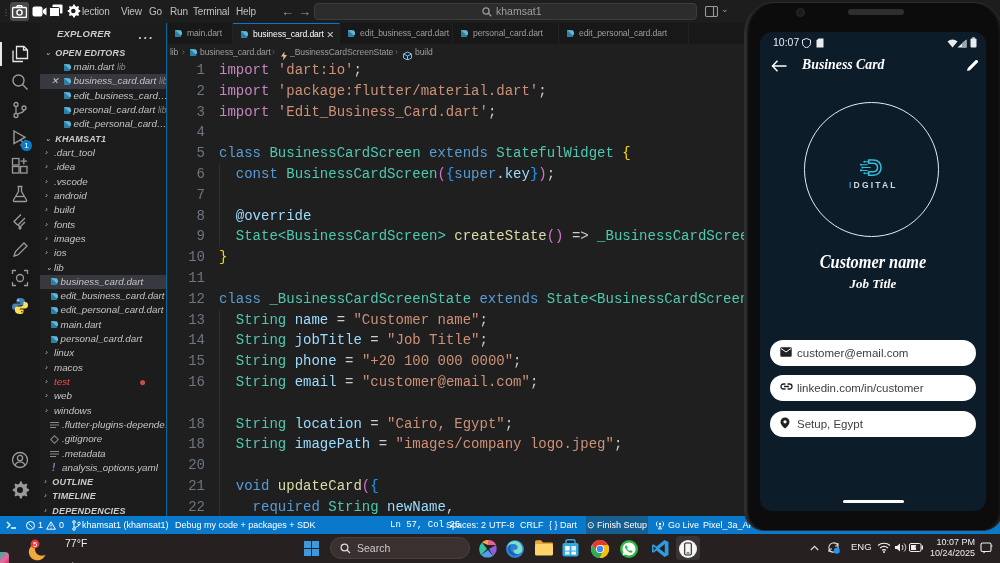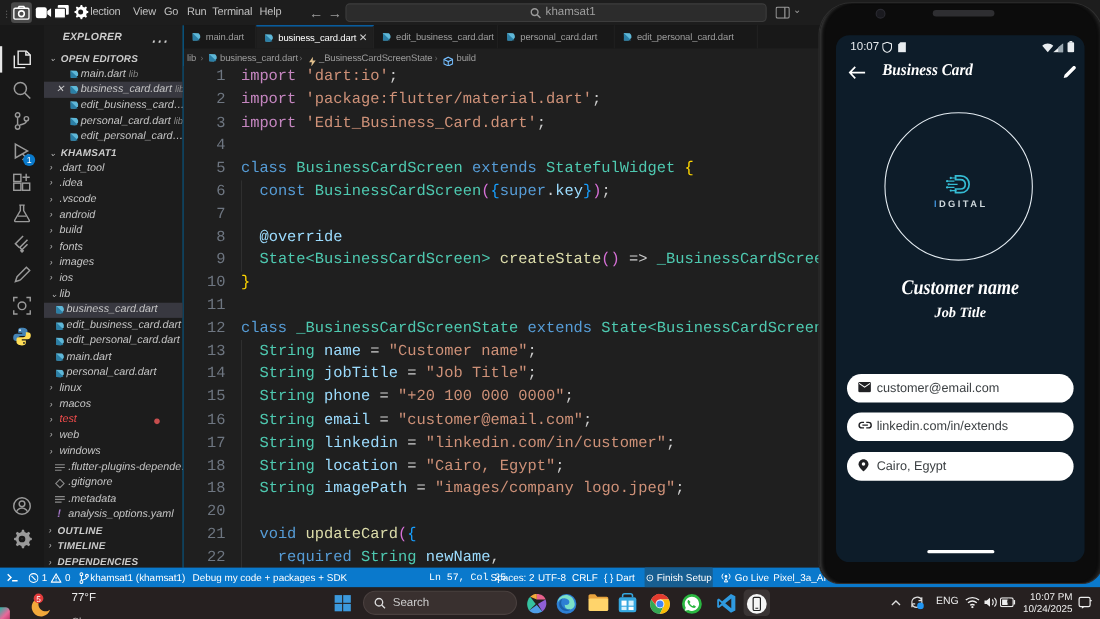--- a/index.html
+++ b/index.html
@@ -437,21 +437,20 @@
 <div class="cl" style="top:124.8px;"><span class="ln">7</span><span class="ct"></span></div>
 <div class="cl" style="top:145.6px;"><span class="ln">8</span><span class="ct">  <span class="vr">@override</span></span></div>
 <div class="cl" style="top:166.4px;"><span class="ln">9</span><span class="ct">  <span class="ty">State&lt;BusinessCardScreen&gt;</span> <span class="fn">createState</span><span class="b2">()</span> =&gt; <span class="ty">_BusinessCardScreenState</span><span class="b2">()</span>;</span></div>
 <div class="cl" style="top:187.2px;"><span class="ln">10</span><span class="ct"><span class="b1">}</span></span></div>
 <div class="cl" style="top:208.0px;"><span class="ln">11</span><span class="ct"></span></div>
 <div class="cl" style="top:228.8px;"><span class="ln">12</span><span class="ct"><span class="kw">class</span> <span class="ty">_BusinessCardScreenState</span> <span class="kw">extends</span> <span class="ty">State&lt;BusinessCardScreen&gt;</span> <span class="b1">{</span></span></div>
 <div class="cl" style="top:249.6px;"><span class="ln">13</span><span class="ct">  <span class="ty">String</span> <span class="vr">name</span> = <span class="str">"Customer name"</span>;</span></div>
 <div class="cl" style="top:270.4px;"><span class="ln">14</span><span class="ct">  <span class="ty">String</span> <span class="vr">jobTitle</span> = <span class="str">"Job Title"</span>;</span></div>
 <div class="cl" style="top:291.2px;"><span class="ln">15</span><span class="ct">  <span class="ty">String</span> <span class="vr">phone</span> = <span class="str">"+20 100 000 0000"</span>;</span></div>
 <div class="cl" style="top:312.0px;"><span class="ln">16</span><span class="ct">  <span class="ty">String</span> <span class="vr">email</span> = <span class="str">"customer@email.com"</span>;</span></div>
-<div class="cl" style="top:332.8px;"><span class="ln">17</span><span class="ct">  <span class="ty">String</span> <span class="vr">linkedin</span> = <span class="str">"linkedin.com/in/customer"</span>;</span></div>
 <div class="cl" style="top:353.6px;"><span class="ln">18</span><span class="ct">  <span class="ty">String</span> <span class="vr">location</span> = <span class="str">"Cairo, Egypt"</span>;</span></div>
 <div class="cl" style="top:374.4px;"><span class="ln">18</span><span class="ct">  <span class="ty">String</span> <span class="vr">imagePath</span> = <span class="str">"images/company logo.jpeg"</span>;</span></div>
 <div class="cl" style="top:395.2px;"><span class="ln">20</span><span class="ct"></span></div>
 <div class="cl" style="top:416.0px;"><span class="ln">21</span><span class="ct">  <span class="kw">void</span> <span class="fn">updateCard</span><span class="b2">(</span><span class="b3">{</span></span></div>
 <div class="cl" style="top:436.8px;"><span class="ln">22</span><span class="ct">    <span class="kw">required</span> <span class="ty">String</span> <span class="vr">newName</span>,</span></div>
 </div>
 <div id="statusbar">
 <svg class="abs" style="left:6px;top:4px;" width="11" height="10" viewBox="0 0 11 10">
         <path d="M1 2 L4 5 L1 8 M5 8 L10 8" fill="none" stroke="#fff" stroke-width="1.3"></path>
       </svg>
@@ -647,22 +646,22 @@
 <div class="field" style="top:308.8px;"><span class="ficon">
             <svg width="12" height="10" viewBox="0 0 12 10">
               <rect x="0.3" y="0.3" width="11.4" height="9.4" rx="1.2" fill="#202124"></rect>
               <path d="M1 1.5 L6 5 L11 1.5" fill="none" stroke="#fff" stroke-width="1"></path>
             </svg>
           </span><span class="ftx">customer@email.com</span></div>
 <div class="field" style="top:343.9px;"><span class="ficon">
             <svg width="13" height="9" viewBox="0 0 13 9">
               <path d="M5.5 2 L3.5 2 C2 2 1 3 1 4.5 C1 6 2 7 3.5 7 L5.5 7 M7.5 2 L9.5 2 C11 2 12 3 12 4.5 C12 6 11 7 9.5 7 L7.5 7 M4 4.5 L9 4.5" fill="none" stroke="#202124" stroke-width="1.3"></path>
             </svg>
-          </span><span class="ftx">linkedin.com/in/extends</span></div>
+          </span><span class="ftx">linkedin.com/in/customer</span></div>
 <div class="field" style="top:379.4px;"><span class="ficon">
             <svg width="10" height="12" viewBox="0 0 10 12">
               <path d="M5 0.5 C7.5 0.5 9.5 2.5 9.5 5 C9.5 8 5 11.5 5 11.5 C5 11.5 0.5 8 0.5 5 C0.5 2.5 2.5 0.5 5 0.5 Z" fill="#202124"></path>
               <circle cx="5" cy="4.8" r="1.6" fill="#fff"></circle>
             </svg>
-          </span><span class="ftx">Cairo, Egypt</span></div>
+          </span><span class="ftx">Setup, Egypt</span></div>
 <div class="abs" style="left:82.5px;top:468px;width:61px;height:3px;background:#fff;border-radius:1.5px;"></div>
 </div>
 </div>
 </div>
 </body></html>

